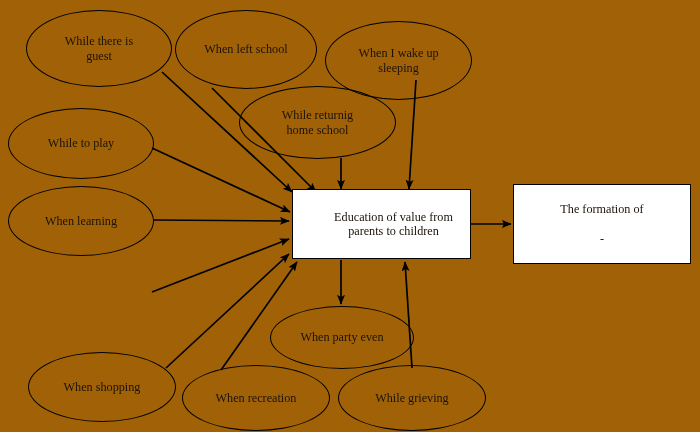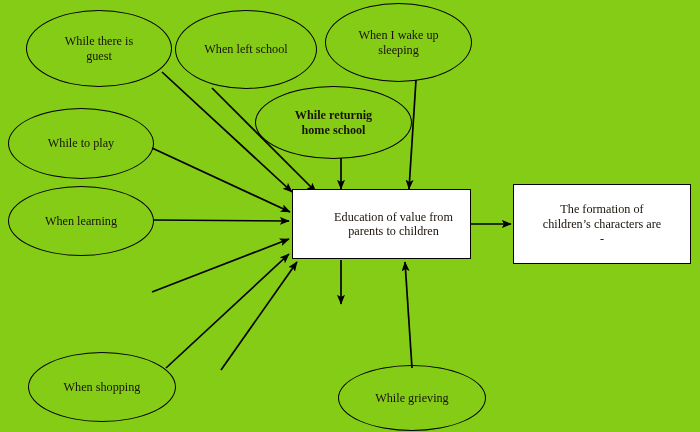--- a/index.html
+++ b/index.html
@@ -8,21 +8,21 @@
     padding: 0;
     background: #ffffff;
   }
   body {
     font-family: "Liberation Serif", "DejaVu Serif", serif;
   }
   #canvas {
     position: relative;
     width: 700px;
     height: 432px;
-    background: #84cc16;
+    background: #a16207;
     overflow: hidden;
   }
   #edges {
     position: absolute;
     left: 0;
     top: 0;
     width: 700px;
     height: 432px;
   }
   .node {
@@ -96,48 +96,54 @@
   </svg>
 
   <div class="node ellipse" style="left:26px; top:10px; width:146px; height:77px;">
     <span class="lbl"><span>While there is</span><br><span>guest</span></span>
   </div>
 
   <div class="node ellipse" style="left:175px; top:10px; width:142px; height:79px;">
     <span class="lbl">When left school</span>
   </div>
 
-  <div class="node ellipse" style="left:325px; top:3px; width:147px; height:79px;justify-content:center;">
+  <div class="node ellipse" style="left:325px; top:21px; width:147px; height:79px;justify-content:center;">
     <span class="lbl"><span>When I wake up</span><br><span>sleeping</span></span>
   </div>
 
-  <div class="node ellipse" style="left:255px; top:86px; width:157px; height:73px;font-weight:bold;">
+  <div class="node ellipse" style="left:239px; top:86px; width:157px; height:73px;">
     <span class="lbl"><span>While returnig</span><br><span>home school</span></span>
   </div>
 
   <div class="node ellipse" style="left:8px; top:108px; width:146px; height:71px;">
     <span class="lbl">While to play</span>
   </div>
 
   <div class="node ellipse" style="left:8px; top:186px; width:146px; height:70px;">
     <span class="lbl">When learning</span>
   </div>
 
 
   <div class="node ellipse" style="left:28px; top:352px; width:148px; height:70px;">
     <span class="lbl">When shopping</span>
   </div>
 
+  <div class="node ellipse" style="left:182px; top:365px; width:148px; height:66px;">
+    <span class="lbl">When recreation</span>
+  </div>
 
+  <div class="node ellipse" style="left:270px; top:306px; width:144px; height:63px;">
+    <span class="lbl">When party even</span>
+  </div>
 
   <div class="node ellipse" style="left:338px; top:365px; width:148px; height:66px;">
     <span class="lbl">While grieving</span>
   </div>
 
   <div class="node rect" style="left:292px; top:189px; width:179px; height:70px;padding-left:24px;">
     <span class="lbl"><span>Education of value from</span><br><span>parents to children</span></span>
   </div>
 
   <div class="node rect" style="left:513px; top:184px; width:178px; height:80px;">
-    <span class="lbl"><span>The formation of</span><br><span>children’s characters are</span><br><span>-</span></span>
+    <span class="lbl"><span>The formation of</span><br><br><span>-</span></span>
   </div>
 
 </div>
 
 </body></html>

